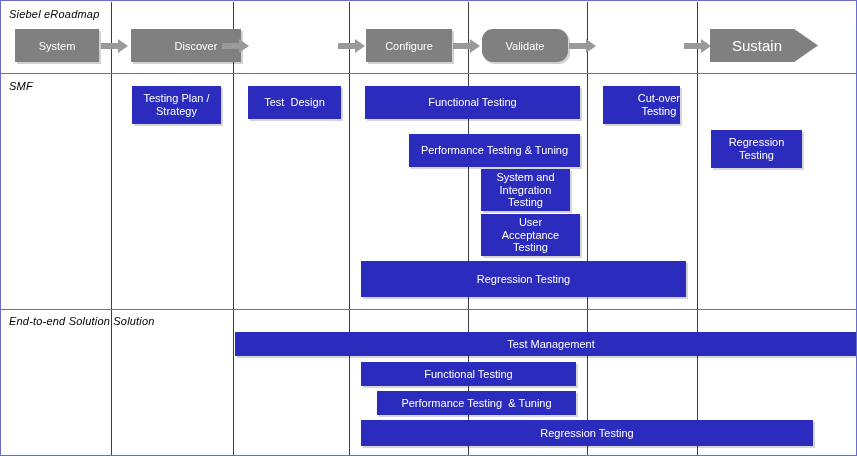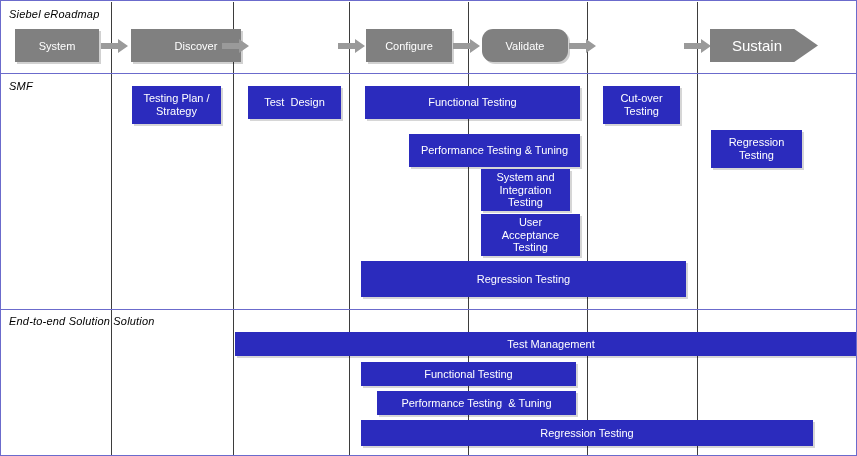--- a/index.html
+++ b/index.html
@@ -193,21 +193,21 @@
 Integration
 Testing</span>
   </div>
 
   <div class="bar" style="left:480px; top:213px; width:99px;  height:42px;">
     <span>User
 Acceptance
 Testing</span>
   </div>
 
-  <div class="bar" style="left:602px; top:85px;  width:77px;  height:38px;">
+  <div class="bar" style="left:602px; top:85px;  width:77px;  height:38px;justify-content:flex-end;">
     <span>Cut-over
 Testing</span>
   </div>
 
 
   <div class="bar" style="left:710px; top:129px; width:91px;  height:38px;">
     <span>Regression
 Testing</span>
   </div>
 

